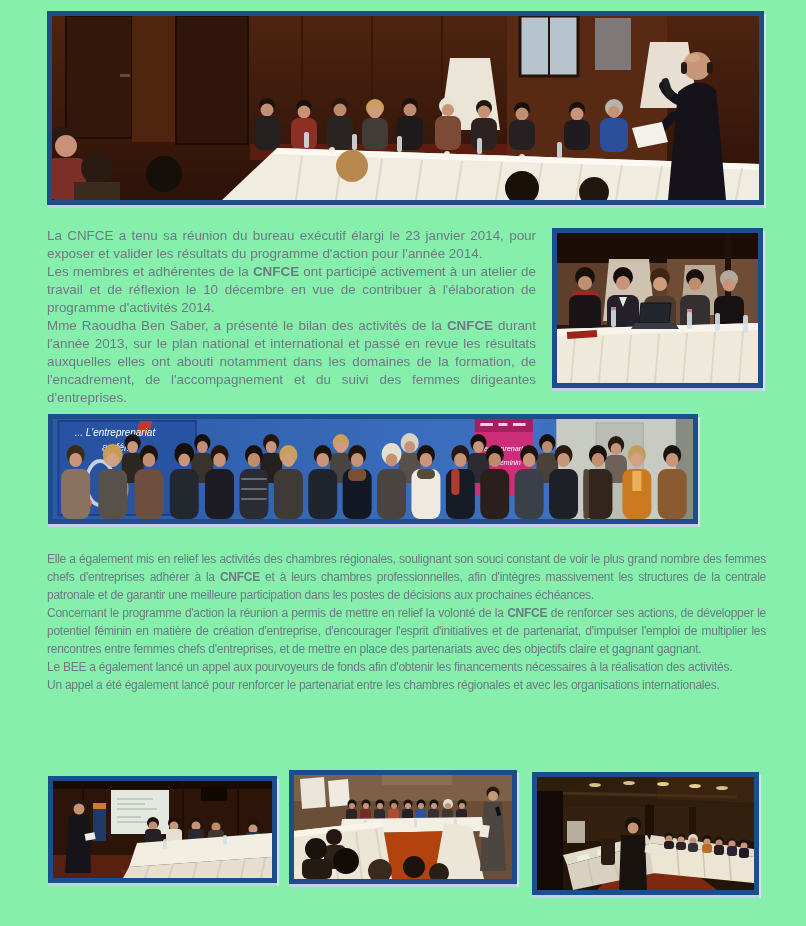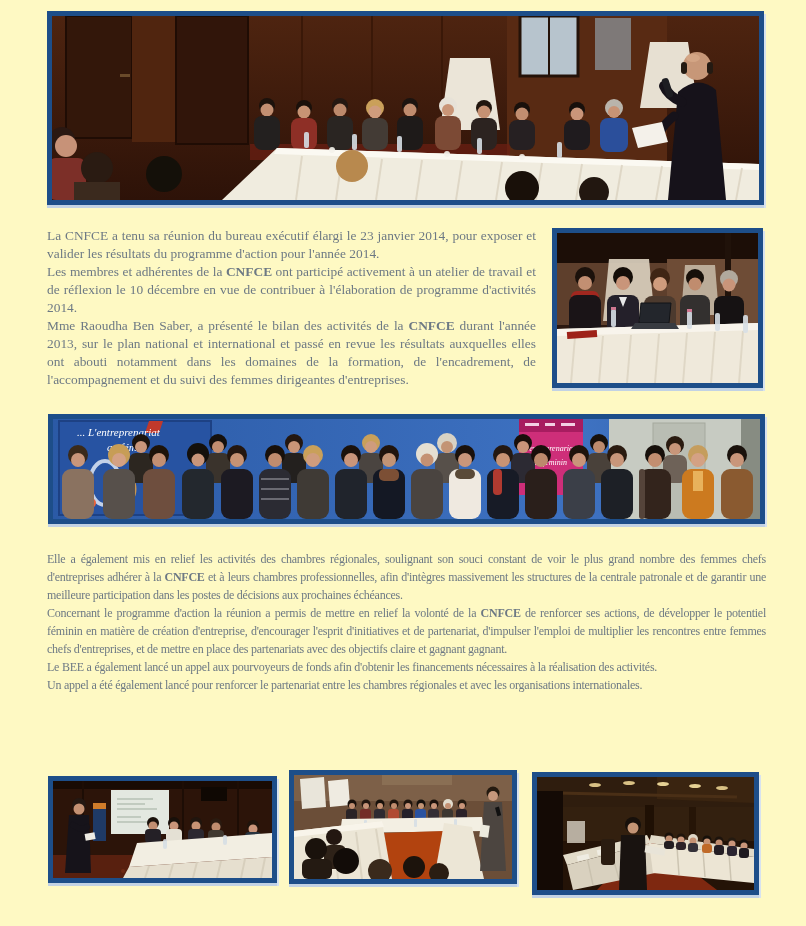--- a/index.html
+++ b/index.html
@@ -1,29 +1,29 @@
 <!DOCTYPE html>
 <html><head>
 <meta charset="utf-8">
 <style>
   html,body{margin:0;padding:0;background:#ffffff;}
   .page{
-    position:relative;width:806px;height:926px;background:#fef9c3;
-    font-family:Liberation Serif, serif;overflow:hidden;
+    position:relative;width:806px;height:926px;background:#86efac;
+    font-family:Liberation Sans, sans-serif;overflow:hidden;
   }
   .photo{
     position:absolute;box-sizing:border-box;
     border:5px solid #1d4e89;
     box-shadow:0 3px 0 #c2d2e4, 2px 3px 0 #d7e2ef;
     background:#2b150c;
   }
   .photo svg{display:block;width:100%;height:100%;}
   #photo-top   {left:47px;  top:11px;  width:717px; height:194px;}
   #photo-side  {left:552px; top:228px; width:211px; height:160px;}
-  #photo-group {left:48px;  top:414px; width:717px; height:110px;}
+  #photo-group {left:48px;  top:414px; width:650px; height:110px;}
   #photo-b1    {left:48px;  top:776px; width:229px; height:107px;}
   #photo-b2    {left:289px; top:770px; width:228px; height:114px;}
   #photo-b3    {left:532px; top:772px; width:227px; height:123px;}
   .para{
     position:absolute;color:#6d7984;text-align:justify;
     -webkit-hyphens:none;hyphens:none;
   }
   #para1{left:47px;top:214px;width:489px;font-size:13.4px;line-height:17.9px;}
   #para2{left:47px;top:538px;width:719px;font-size:12px;line-height:18px;letter-spacing:-0.25px;}
   .para b{font-weight:bold;}

